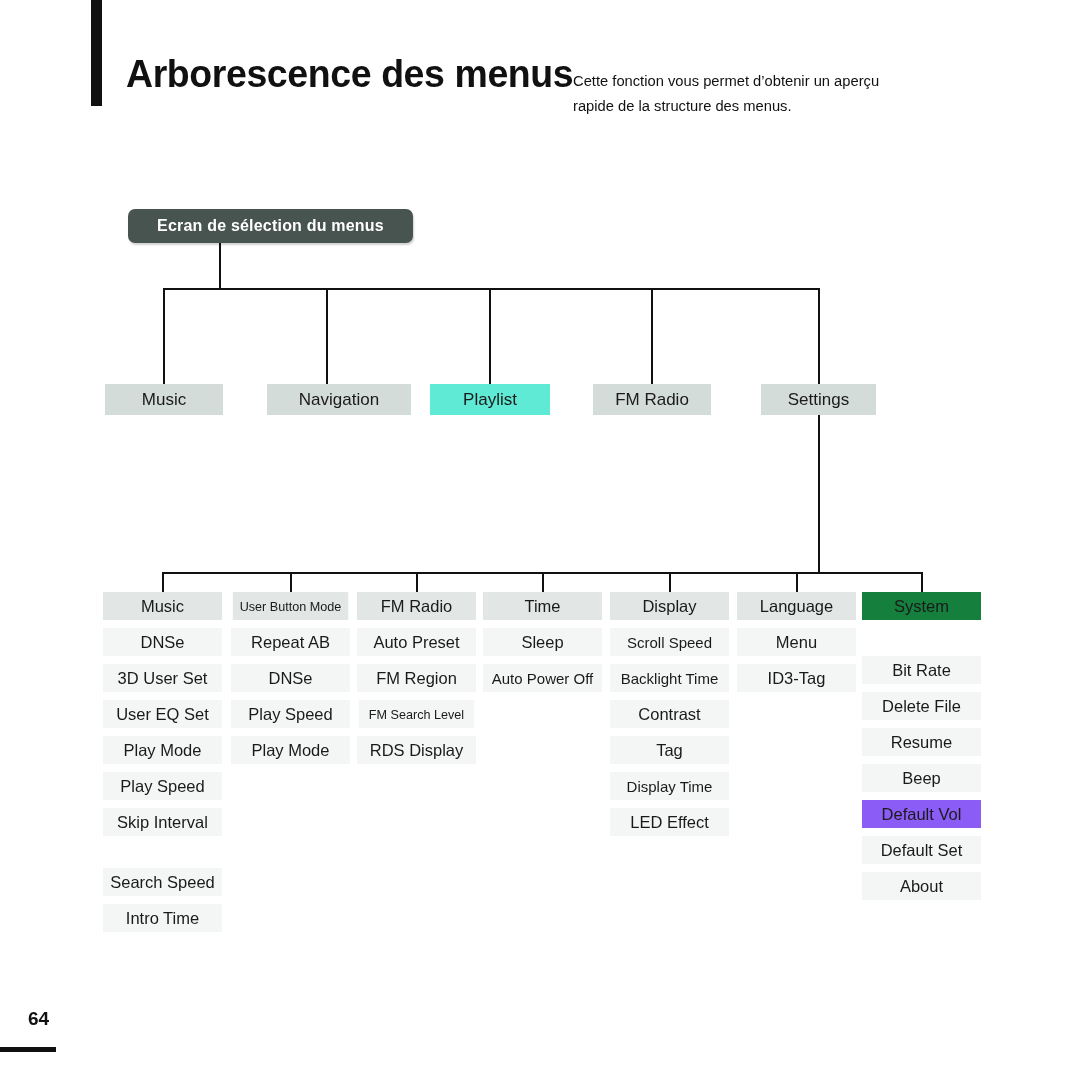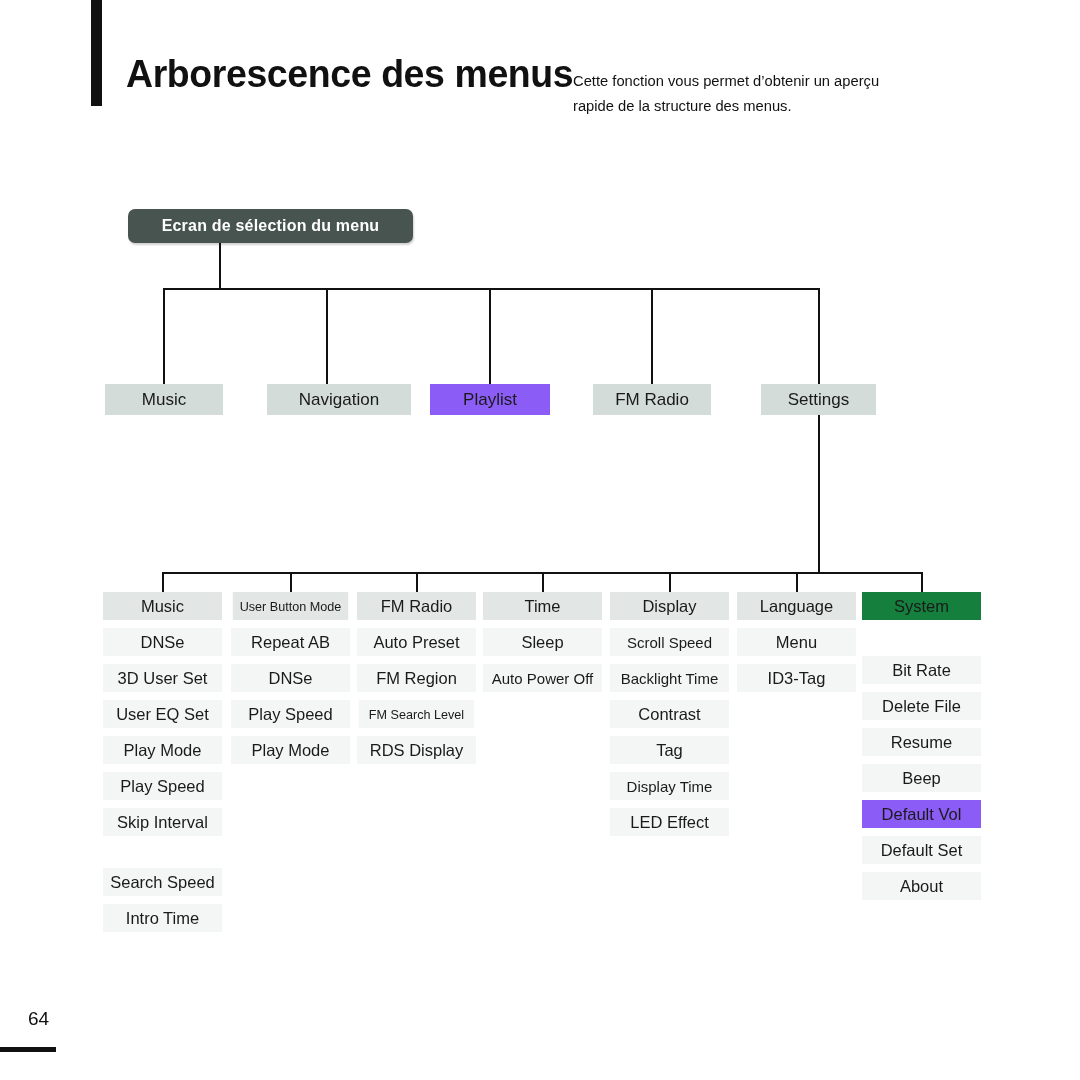--- a/index.html
+++ b/index.html
@@ -133,21 +133,21 @@
   .cell.semi {
     font-size: 15px;
   }
 
   
   .page-number {
     position: absolute;
     left: 28px;
     top: 1008px;
     font-size: 19px;
-    font-weight: normal;
+    font-weight: bold;
     color: #111111;
     text-align: center;
   }
   .footer-rule {
     position: absolute;
     left: 0px;
     top: 1047px;
     width: 56px;
     height: 5px;
     background: #111111;
@@ -155,40 +155,40 @@
 </style>
 </head>
 <body>
 
 <div class="page-header">
   <div class="title-rule"></div>
   <div class="page-title">Arborescence des menus</div>
   <div class="page-subtitle">Cette fonction vous permet d’obtenir un aperçu rapide de la structure des menus.</div>
 </div>
 
-<div class="root-node" style="background: rgb(71, 84, 80);">Ecran de sélection du menu</div>
+<div class="root-node" style="background: rgb(71, 84, 80);">Ecran de sélection du menus</div>
 
 <div id="connectors-top">
     <div class="vline" style="left: 219px; top: 243px; height: 45px;"></div>
     <div class="hline" style="left: 163px; top: 288px; width: 656.5px;"></div>
     <div class="vline" style="left: 163px; top: 288px; height: 96px;"></div>
     <div class="vline" style="left: 326px; top: 288px; height: 96px;"></div>
     <div class="vline" style="left: 489px; top: 288px; height: 96px;"></div>
     <div class="vline" style="left: 651px; top: 288px; height: 96px;"></div>
     <div class="vline" style="left: 817.5px; top: 288px; height: 96px;"></div>
   </div>
 
 <div id="level1-row">
     <div class="lvl1" style="left: 105px; top: 384px; width: 118px; background: rgb(211, 220, 217);">
       <span>Music</span>
     </div>
     <div class="lvl1" style="left: 267px; top: 384px; width: 144px; background: rgb(211, 220, 217);">
       <span>Navigation</span>
     </div>
-    <div class="lvl1" style="left: 430px; top: 384px; width: 120px; background: #8b5cf6;">
+    <div class="lvl1" style="left: 430px; top: 384px; width: 120px; background: #5eead4;">
       <span>Playlist</span>
     </div>
     <div class="lvl1" style="left: 593px; top: 384px; width: 118px; background: rgb(211, 220, 217);">
       <span>FM Radio</span>
     </div>
     <div class="lvl1" style="left: 761px; top: 384px; width: 115px; background: rgb(211, 220, 217);">
       <span>Settings</span>
     </div>
   </div>
 

